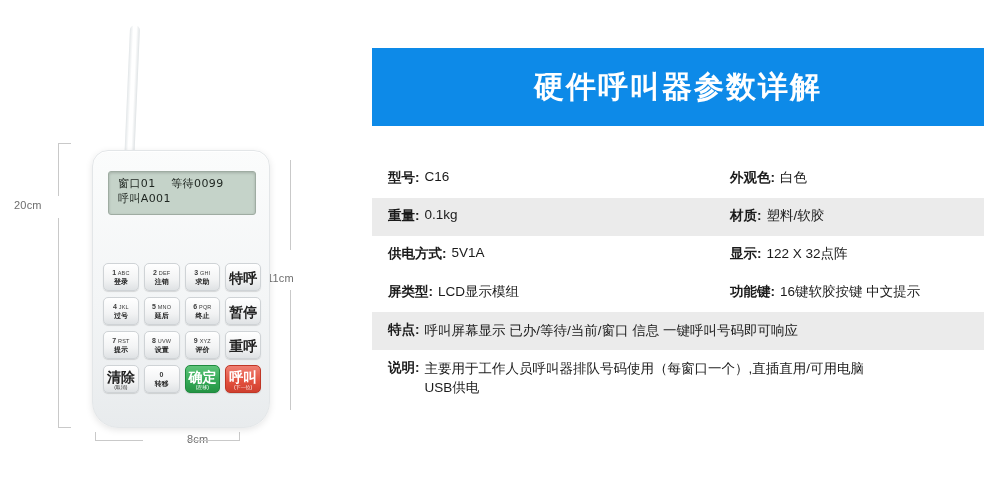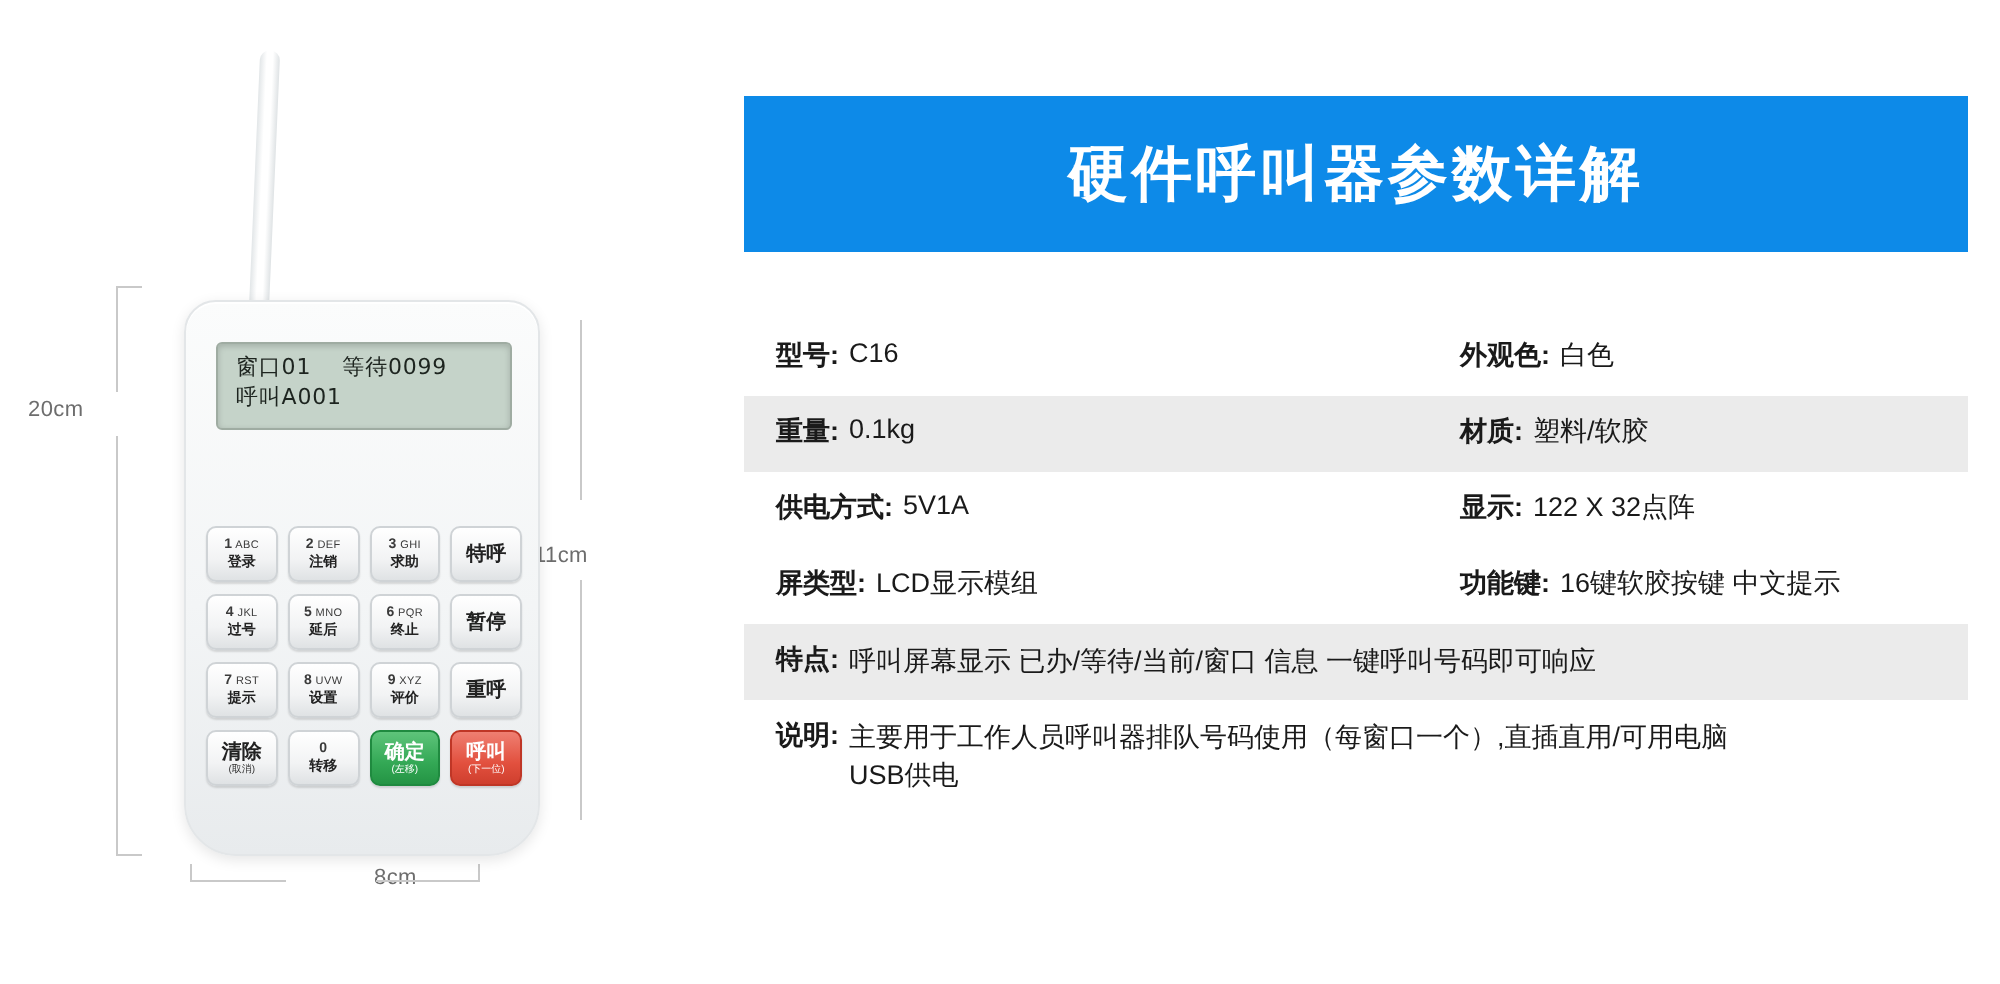--- a/index.html
+++ b/index.html
@@ -69,21 +69,21 @@
     background: linear-gradient(to bottom,#ffffff 0%,#f2f3f4 60%,#dfe2e4 100%);
     border: 1px solid #cfd3d6;
     display: flex; flex-direction: column; align-items: center; justify-content: center;
     box-shadow: 0 1px 1px rgba(0,0,0,.13);
     line-height: 1;
   }
   .key .k-top { font-size: 5.5px; color: #3a3a3a; letter-spacing: .2px; }
   .key .k-top b { font-size: 7px; font-weight: 700; }
   .key .k-main { font-size: 7px; color: #222; margin-top: 1.5px; font-weight: 700; }
   .key .k-sub  { font-size: 5px; color: #333; margin-top: .5px; }
-  .key.wide-main .k-main { font-size: 10px; }
+  .key.wide-main .k-main { font-size: 14px; }
   .key.green {
     background: linear-gradient(to bottom,#5ec47a 0%,#33a855 60%,#249444 100%);
     border-color: #1f8a3f;
   }
   .key.red {
     background: linear-gradient(to bottom,#ef7f72 0%,#e2503e 60%,#cf3f2e 100%);
     border-color: #bf3626;
   }
   .key.green .k-main, .key.green .k-sub,
   .key.red .k-main,  .key.red .k-sub { color: #fff; }

